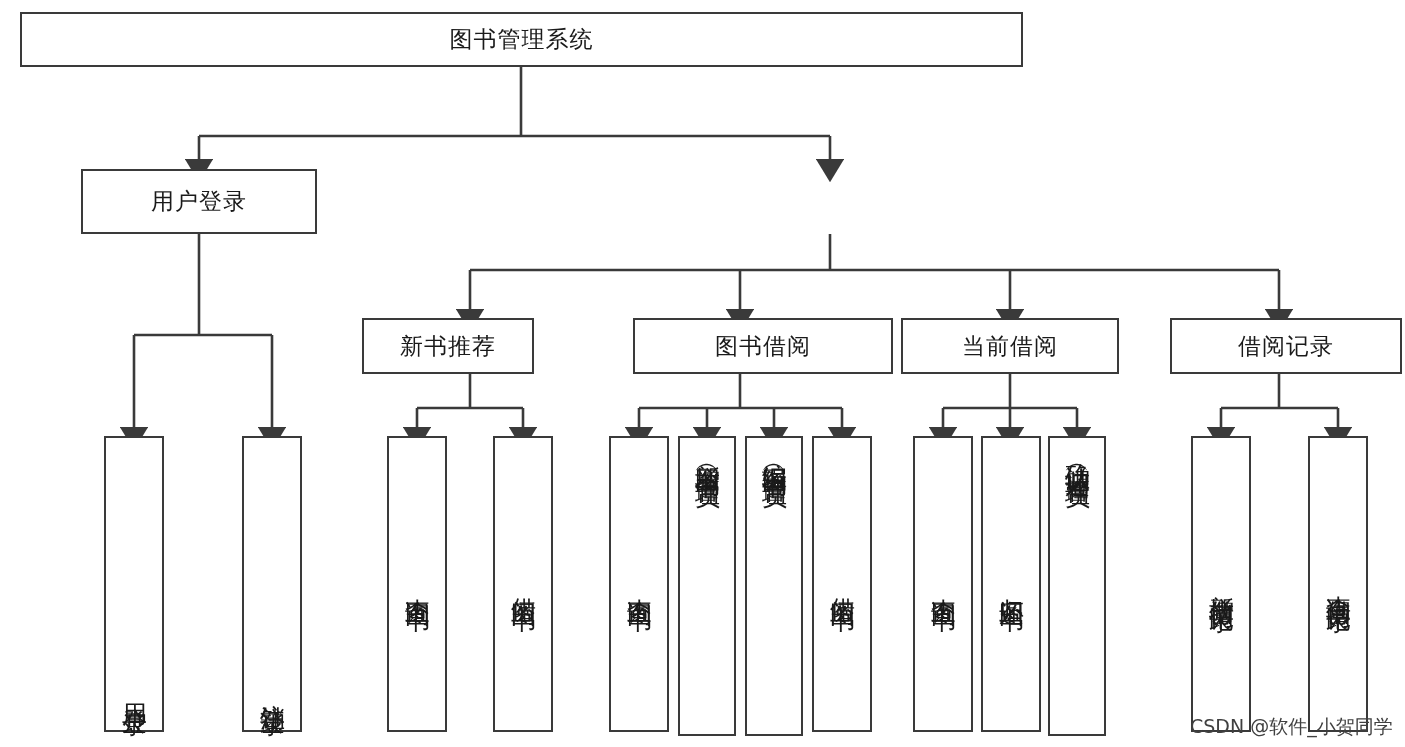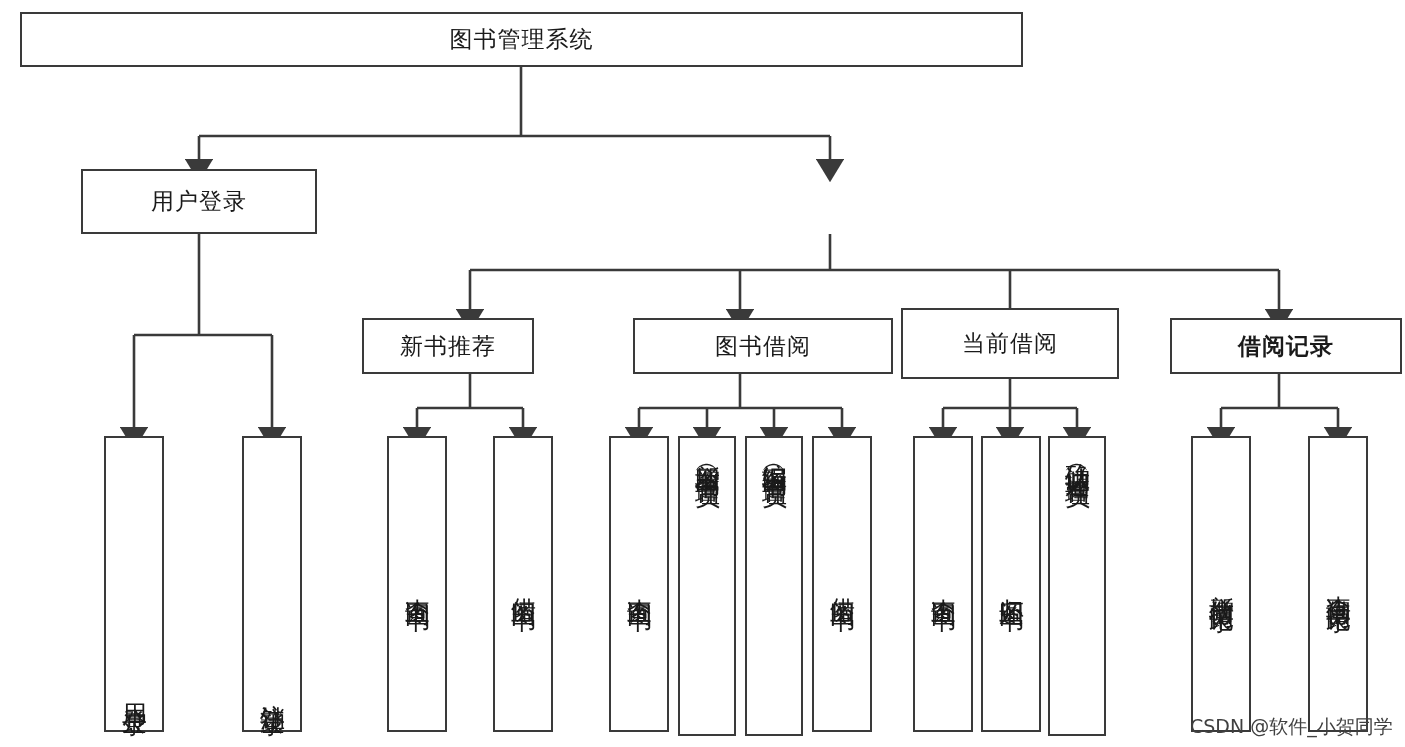--- a/index.html
+++ b/index.html
@@ -139,24 +139,24 @@
   <div class="node horizontal" style="left:81px; top:169px; width:236px; height:65px;">
     <span class="label">用户登录</span>
   </div>
 
   <div class="node horizontal" style="left:362px; top:318px; width:172px; height:56px;">
     <span class="label">新书推荐</span>
   </div>
   <div class="node horizontal" style="left:633px; top:318px; width:260px; height:56px;">
     <span class="label">图书借阅</span>
   </div>
-  <div class="node horizontal" style="left:901px; top:308px; width:218px; height:71px;">
+  <div class="node horizontal" style="left:901px; top:318px; width:218px; height:56px;">
     <span class="label">当前借阅</span>
   </div>
-  <div class="node horizontal" style="left:1170px; top:318px; width:232px; height:56px;font-weight:bold;">
+  <div class="node horizontal" style="left:1170px; top:318px; width:232px; height:56px;">
     <span class="label">借阅记录</span>
   </div>
 
   <div class="node vertical low" style="left:104px; top:436px; width:60px; height:296px;">
     <span class="label">用户登录</span>
   </div>
   <div class="node vertical low" style="left:242px; top:436px; width:60px; height:296px;">
     <span class="label">注销登录</span>
   </div>
 

